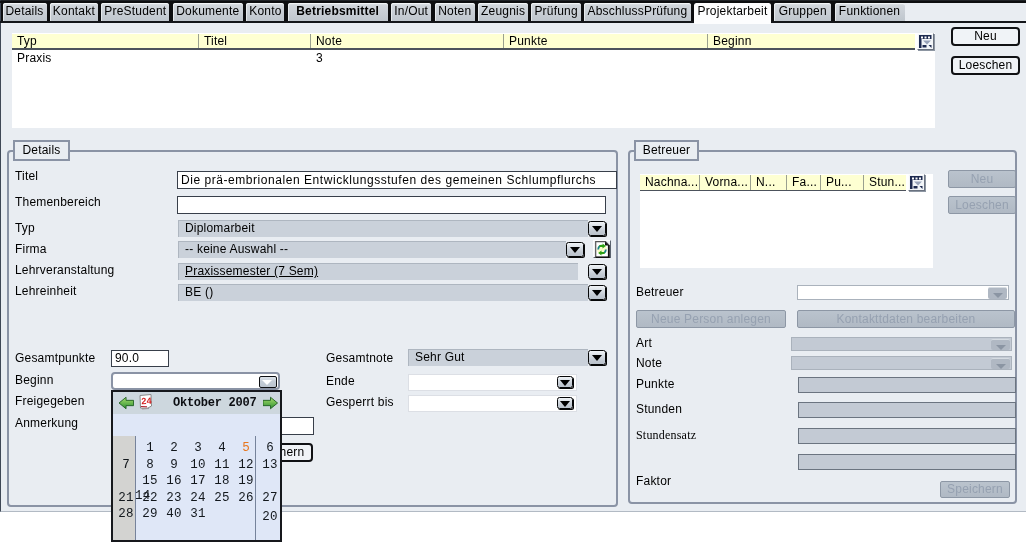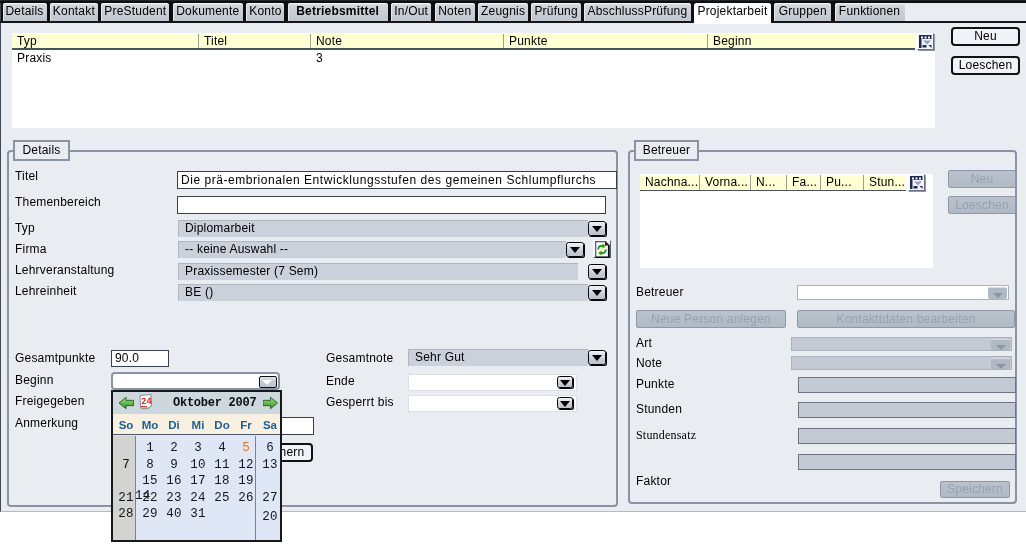--- a/index.html
+++ b/index.html
@@ -145,21 +145,21 @@
 <circle cx="7" cy="8.5" r="5" fill="#fafcc8"></circle>
 <path d="M3.2,8.5 A4 4 0 0 1 7,4.7" stroke="#17808c" stroke-width="1.8" fill="none"></path>
 <path d="M10.8,8.5 A4 4 0 0 1 7,12.3" stroke="#17808c" stroke-width="1.8" fill="none"></path>
 <rect x="4.5" y="4" width="3.5" height="2" fill="#2da012"></rect>
 <polygon points="7.5,2.5 10.8,5 7.5,7.5" fill="#2da012"></polygon>
 <rect x="6" y="11" width="3.5" height="2" fill="#2da012"></rect>
 <polygon points="6.5,9.5 3.2,12 6.5,14.5" fill="#2da012"></polygon>
 </svg>
 </div>
 <div class="combo" style="left:178px; top:263px; width:429px; height:17px;">
-  <div class="cband" style="right:29px;">Praxissemester (7 Sem)</div>
+  <div class="cband" style="right:29px;text-decoration:underline;">Praxissemester (7 Sem)</div>
   <div class="carr" style="right:1px; top:1px;">
       <div class="tri"></div>
     </div>
 </div>
 <div class="combo" style="left:178px; top:284px; width:429px; height:17px;">
   <div class="cband" style="right:19px;">BE ()</div>
   <div class="carr" style="right:1px; top:1px;">
       <div class="tri"></div>
     </div>
 </div>
@@ -262,29 +262,20 @@
     <svg width="17" height="17" viewBox="0 0 17 17" style="position:absolute;left:24px;top:2px;">
       <polygon points="3,1.5 14,0.5 14.5,12 10,14.5 3.5,14" fill="#fff" stroke="#8a8a8a" stroke-width="1"></polygon>
       <text x="4.5" y="10" font-family="Liberation Sans" font-size="9" font-weight="bold" fill="#d31f1f" transform="rotate(-3 8 8)">24</text>
       <path d="M4,12.5 l6,0.4" stroke="#b0252f" stroke-width="1.1"></path>
       <path d="M5,14.8 l7,-0.4" stroke="#9a9a9a" stroke-width="1.4"></path>
     </svg>
     <div class="monttl">Oktober 2007</div>
     <svg width="15" height="14" viewBox="0 0 17 14" style="position:absolute;right:2.5px;top:3.5px;">
       <polygon points="16.5,7 8.5,0.5 8.5,4 0,4 0,10 8.5,10 8.5,13.5" fill="url(#ga)" stroke="#1d5c20" stroke-width="1"></polygon>
     </svg>
-  </div>
-  <div class="dayhdr">
-    <div class="dn" style="left:0px;">So</div>
-    <div class="dn" style="left:24px;">Mo</div>
-    <div class="dn" style="left:48px;">Di</div>
-    <div class="dn" style="left:72px;">Mi</div>
-    <div class="dn" style="left:96px;">Do</div>
-    <div class="dn" style="left:120px;">Fr</div>
-    <div class="dn" style="left:144px;">Sa</div>
   </div>
   <div class="graycol"></div>
   <div class="satline"></div>
 
   <div class="num" style="left:24px; top:48px;">1</div>
   <div class="num" style="left:48px; top:48px;">2</div>
   <div class="num" style="left:72px; top:48px;">3</div>
   <div class="num" style="left:96px; top:48px;">4</div>
   <div class="num" style="left:120px; top:48px; color:#e8761d;">5</div>
   <div class="num" style="left:144px; top:48px;">6</div>

